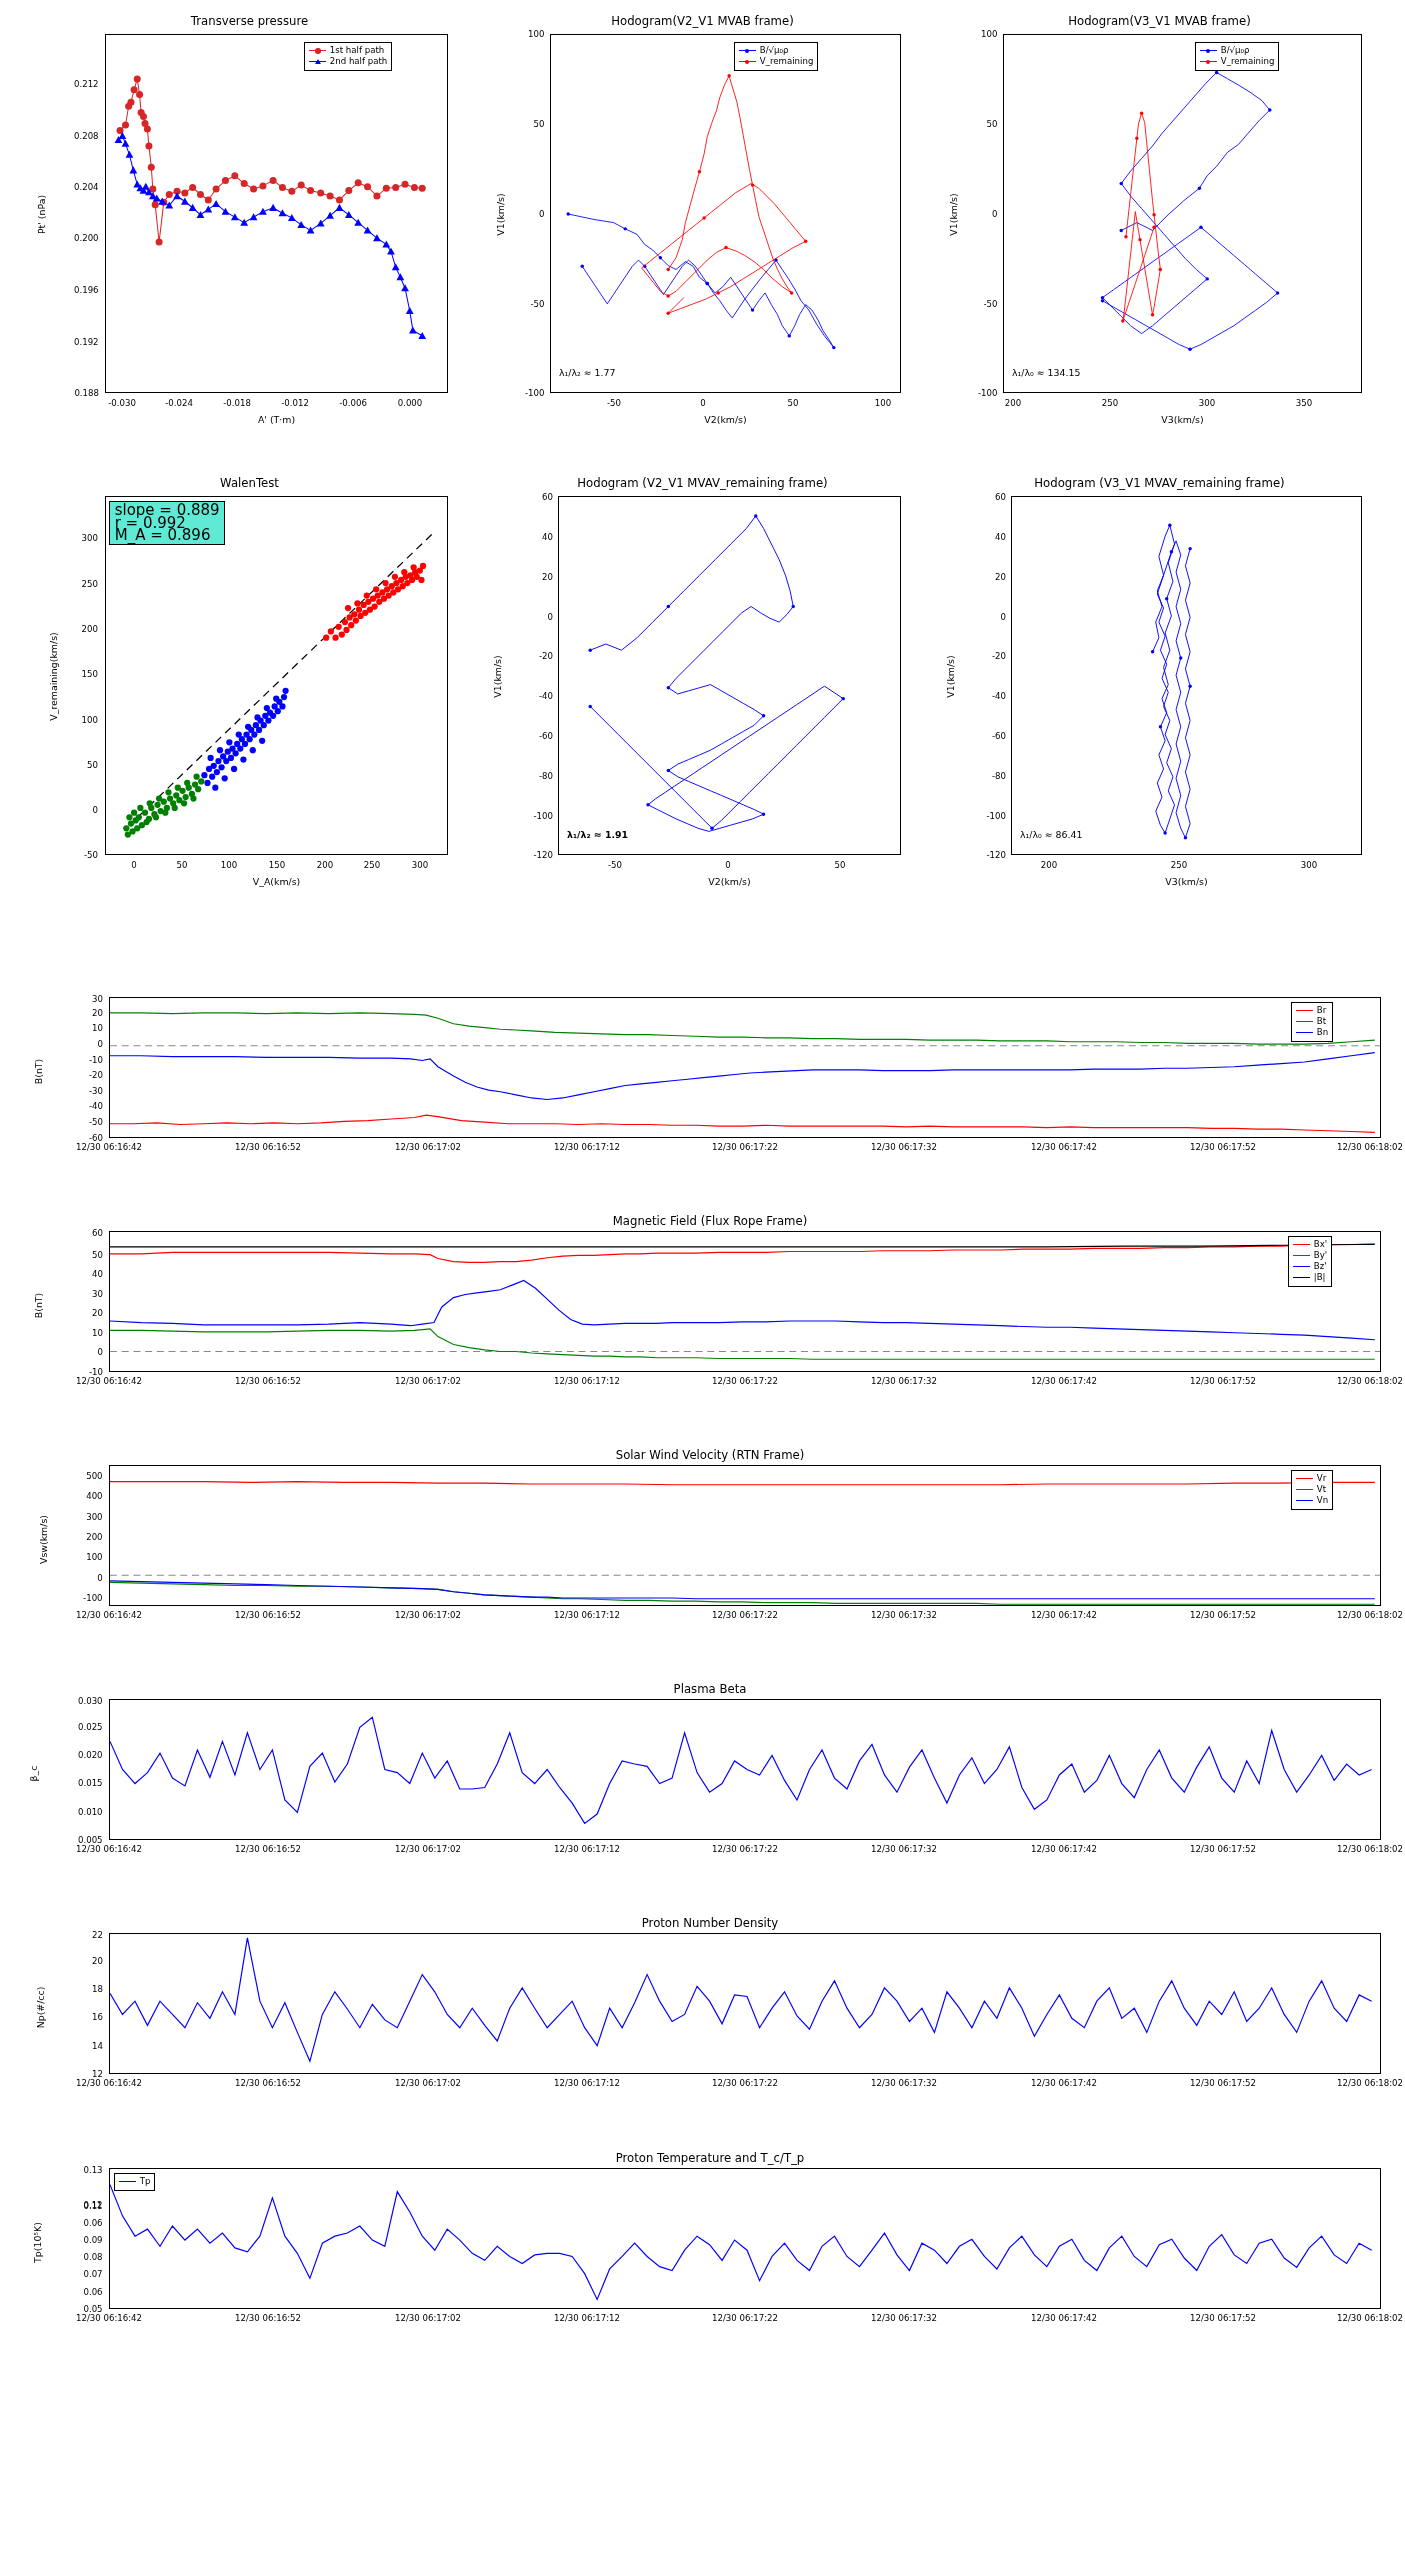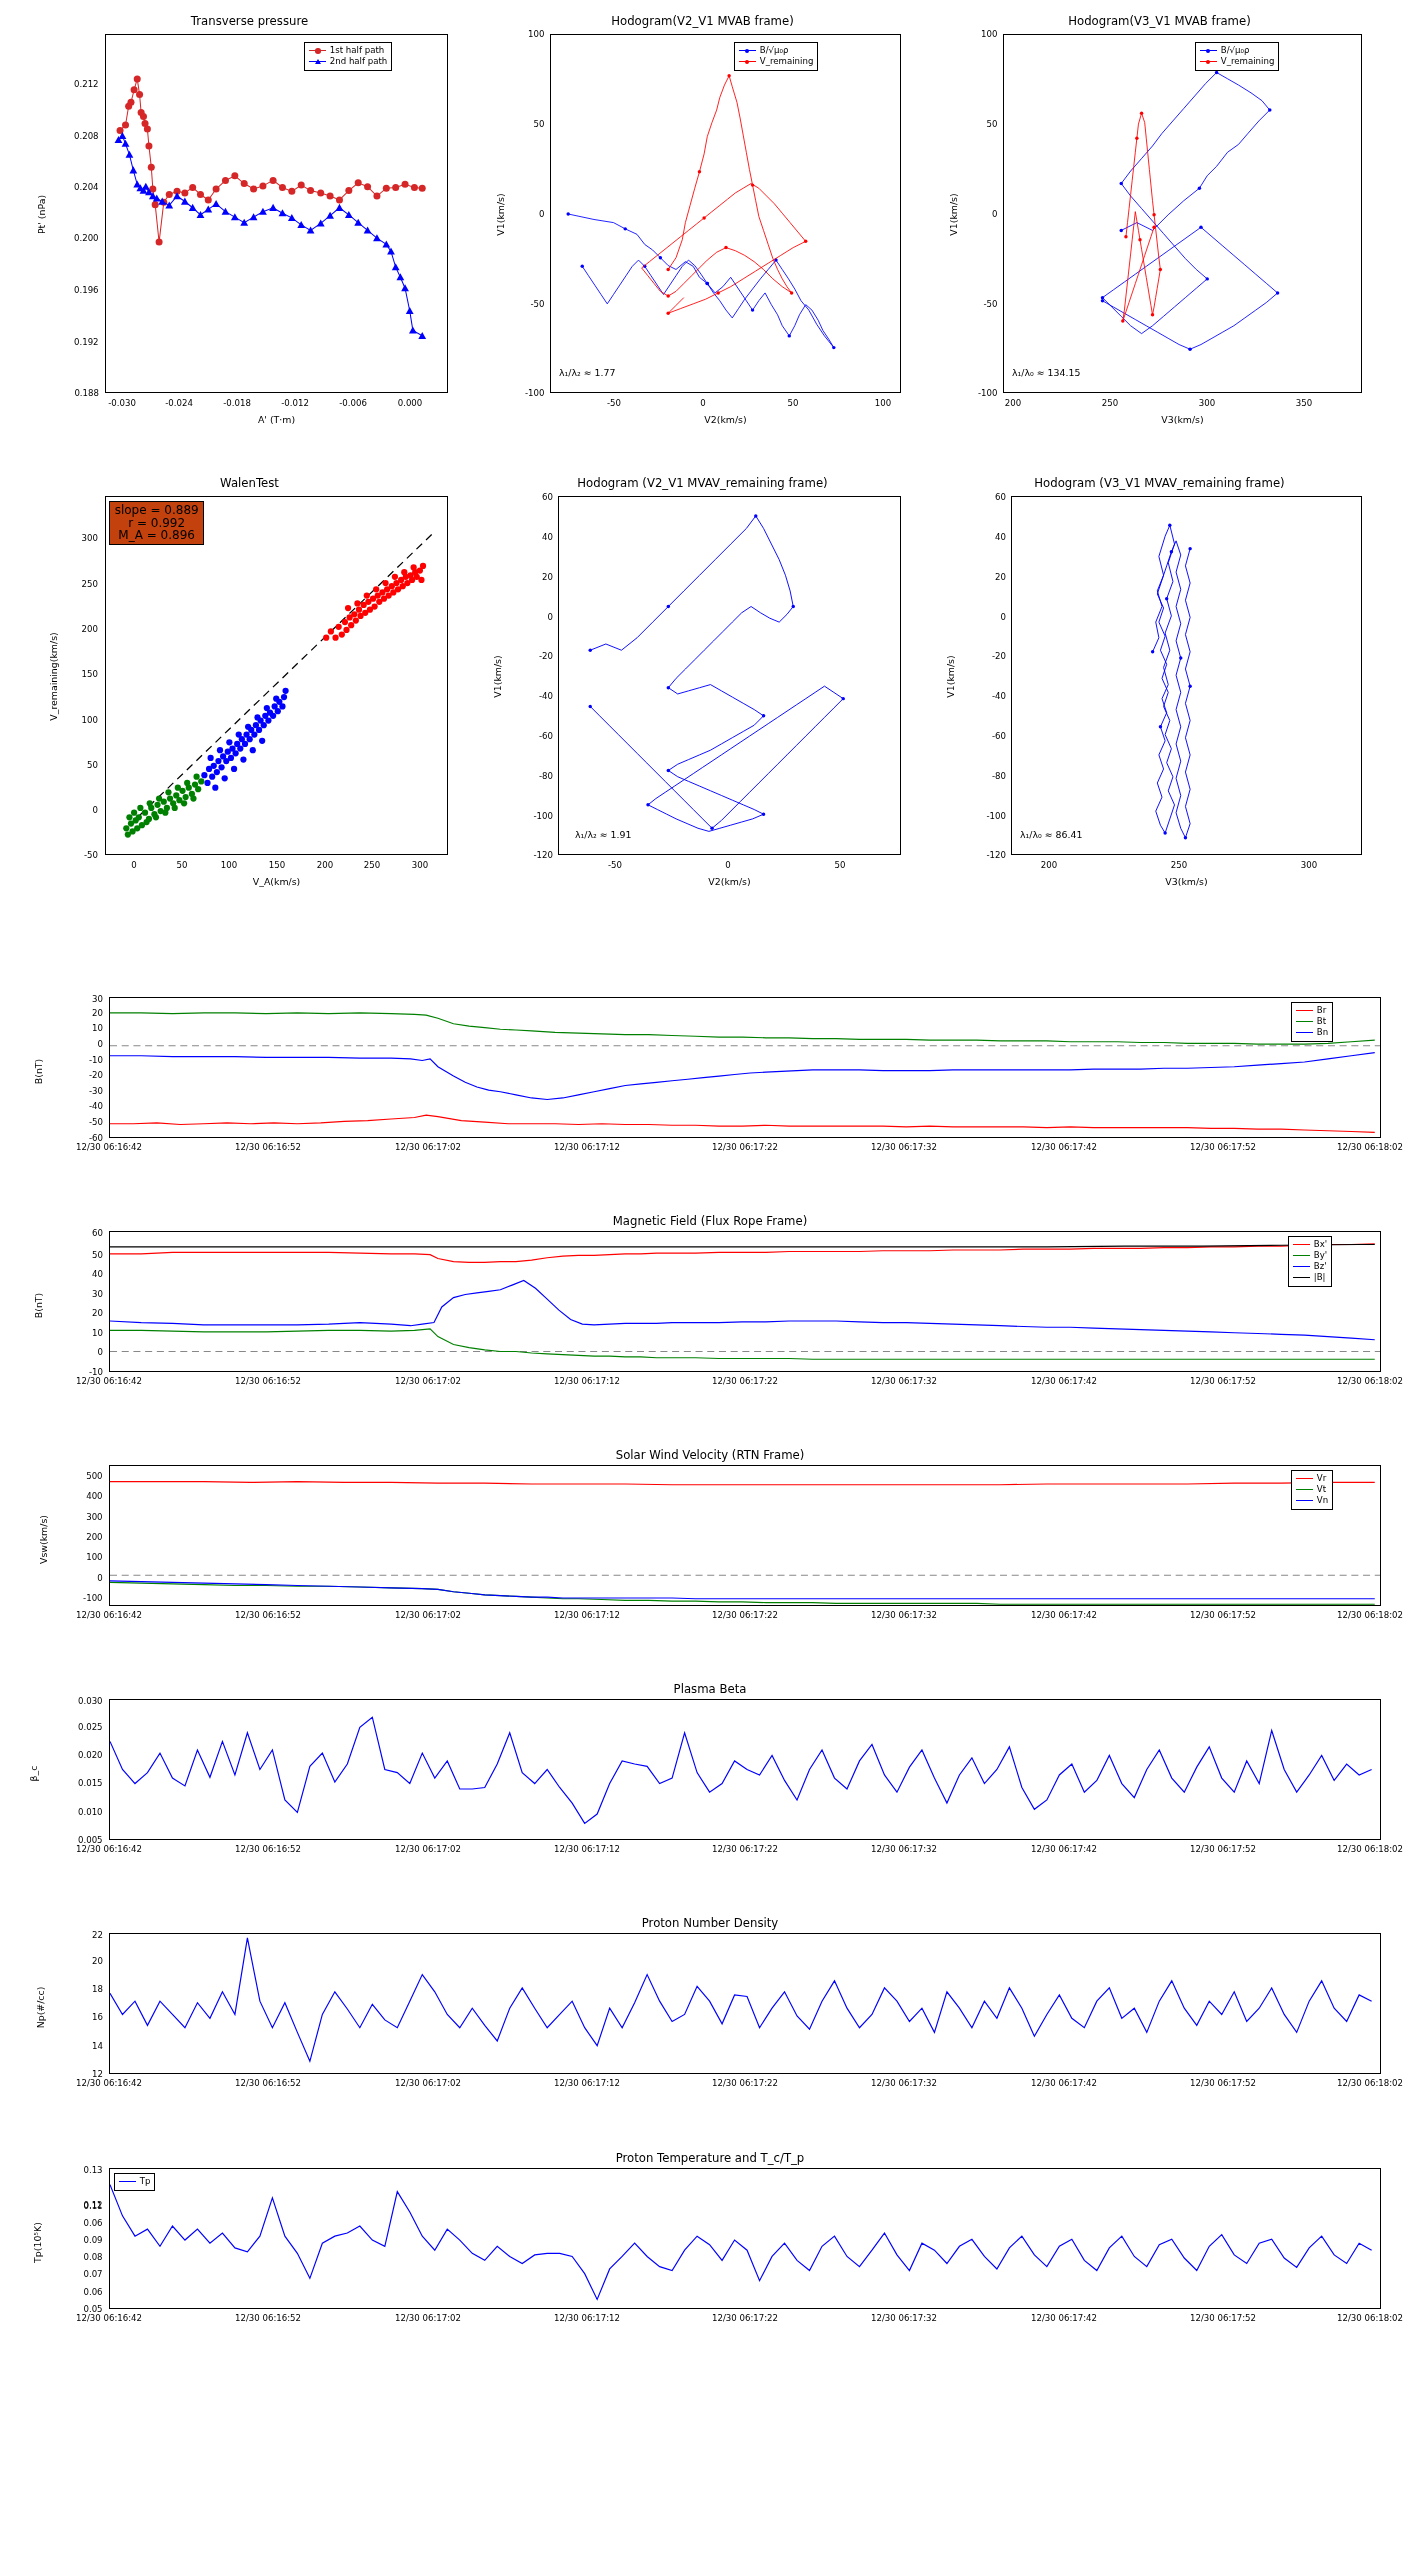--- a/index.html
+++ b/index.html
@@ -12,21 +12,21 @@
   .xlabel{position:absolute;font-size:9.4px;text-align:center;white-space:nowrap;}
   .tick{position:absolute;font-size:8.6px;white-space:nowrap;}
   .tickx{transform:translateX(-50%);}
   .ticky{transform:translateY(-50%);text-align:right;}
   .legend{position:absolute;border:0.8px solid #000;background:#fff;font-size:8.6px;padding:2.3px 3.9px;line-height:11px;}
   .legend .row{display:flex;align-items:center;white-space:nowrap;}
   .legend .swatch{display:inline-block;width:17px;height:0;border-top:1.2px solid #000;margin-right:3.9px;position:relative;}
   .legend .mk{position:absolute;left:6.2px;top:-3.1px;width:5.5px;height:5.5px;border-radius:50%;}
   .legend .mkt{position:absolute;left:6.2px;top:-3.1px;width:0;height:0;border-left:3.1px solid transparent;border-right:3.1px solid transparent;}
   .annot{position:absolute;font-size:9.4px;}
-  .infobox{position:absolute;border:0.8px solid #000;background:#c2410c;font-size:12px;padding:2.3px 4.7px;line-height:12.5px;text-align:center;}
+  .infobox{position:absolute;border:0.8px solid #000;background:#5eead4;font-size:15px;padding:2.3px 4.7px;line-height:12.5px;}
   svg{display:block;}
 </style>
 </head>
 <body>
 
 <div class="page">
 
 <div class="panel" style="left:31px;top:14px;width:437px;height:422px;">
   <div class="ptitle" style="top:0;left:0;">Transverse pressure</div>
   <div class="axes" style="left:74px;top:20px;width:343px;height:359px;">
@@ -485,21 +485,21 @@
             <circle cx="262" cy="280" r="2.2"></circle>
             <circle cx="140" cy="350" r="2.2"></circle>
             <circle cx="262" cy="406" r="2.2"></circle>
             <circle cx="114" cy="394" r="2.2"></circle>
             <circle cx="364" cy="258" r="2.2"></circle>
             <circle cx="196" cy="424" r="2.2"></circle>
             <circle cx="40" cy="268" r="2.2"></circle>
       </g>
     </svg>
   </div>
-  <div class="annot" style="left:91px;top:353px;">λ₁/λ₂ ≈ 1.91</div>
+  <div class="annot" style="left:83px;top:353px;font-weight:bold;">λ₁/λ₂ ≈ 1.91</div>
   <div class="tick ticky" style="left:22px;top:379px;width:47px;">-120</div>
   <div class="tick ticky" style="left:22px;top:340px;width:47px;">-100</div>
   <div class="tick ticky" style="left:22px;top:300px;width:47px;">-80</div>
   <div class="tick ticky" style="left:22px;top:260px;width:47px;">-60</div>
   <div class="tick ticky" style="left:22px;top:220px;width:47px;">-40</div>
   <div class="tick ticky" style="left:22px;top:180px;width:47px;">-20</div>
   <div class="tick ticky" style="left:22px;top:141px;width:47px;">0</div>
   <div class="tick ticky" style="left:22px;top:101px;width:47px;">20</div>
   <div class="tick ticky" style="left:22px;top:61px;width:47px;">40</div>
   <div class="tick ticky" style="left:22px;top:21px;width:47px;">60</div>

